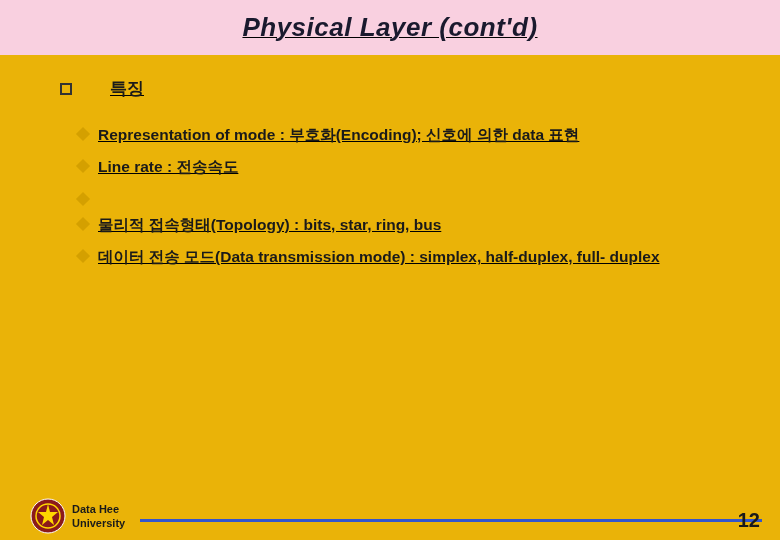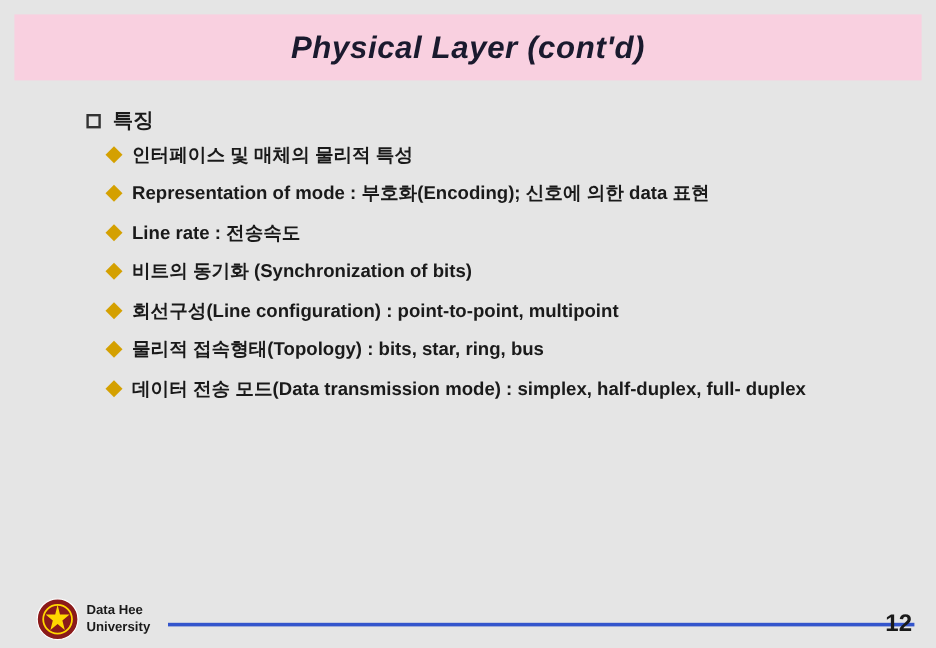--- a/index.html
+++ b/index.html
@@ -9,23 +9,24 @@
       height: 540px;
       background: #ffffff;
       font-family: Arial, 'Malgun Gothic', sans-serif;
       overflow: hidden;
       position: relative;
     }
 
     .slide {
       width: 780px;
       height: 540px;
-      background: #e5e5e5;
+      background: #eab308;
       position: relative;
-      padding: 12px;
+      padding: 0;
+      text-decoration: underline;
     }
 
     .title-bar {
       background: #f9d0e0;
       width: 100%;
       padding: 12px 20px;
       text-align: center;
     }
 
     .title-text {
@@ -102,22 +103,23 @@
       bottom: 8px;
       right: 20px;
       font-size: 20px;
       font-weight: bold;
       color: #1a1a1a;
     }
 
     .section-header {
       display: flex;
       align-items: center;
-      margin-bottom: 7px;
+      margin-bottom: 24px;
       margin-top: 4px;
+      gap: 28px;
     }
 
     .square-bullet {
       width: 12px;
       height: 12px;
       border: 2px solid #333;
       margin-right: 10px;
       flex-shrink: 0;
     }
 
@@ -138,44 +140,35 @@
 
   <div class="content-area">
 
     <div class="section-header">
       <div class="square-bullet"></div>
       <span class="section-header-text">특징</span>
     </div>
 
     <div class="sub-items">
 
-      <div class="sub-item">
-        <div class="diamond"></div>
-        <span class="sub-item-text">인터페이스 및 매체의 물리적 특성</span>
-      </div>
 
       <div class="sub-item">
         <div class="diamond"></div>
         <span class="sub-item-text">Representation of mode : 부호화(Encoding); 신호에 의한 data 표현</span>
       </div>
 
       <div class="sub-item">
         <div class="diamond"></div>
         <span class="sub-item-text">Line rate : 전송속도</span>
       </div>
 
       <div class="sub-item">
         <div class="diamond"></div>
-        <span class="sub-item-text">비트의 동기화 (Synchronization of bits)</span>
-      </div>
-
-      <div class="sub-item">
-        <div class="diamond"></div>
-        <span class="sub-item-text">회선구성(Line configuration) : point-to-point, multipoint</span>
-      </div>
+      </div>
+
 
       <div class="sub-item">
         <div class="diamond"></div>
         <span class="sub-item-text">물리적 접속형태(Topology) : bits, star, ring, bus</span>
       </div>
 
       <div class="sub-item">
         <div class="diamond"></div>
         <span class="sub-item-text">데이터 전송 모드(Data transmission mode) : simplex, half-duplex, full- duplex</span>
       </div>

